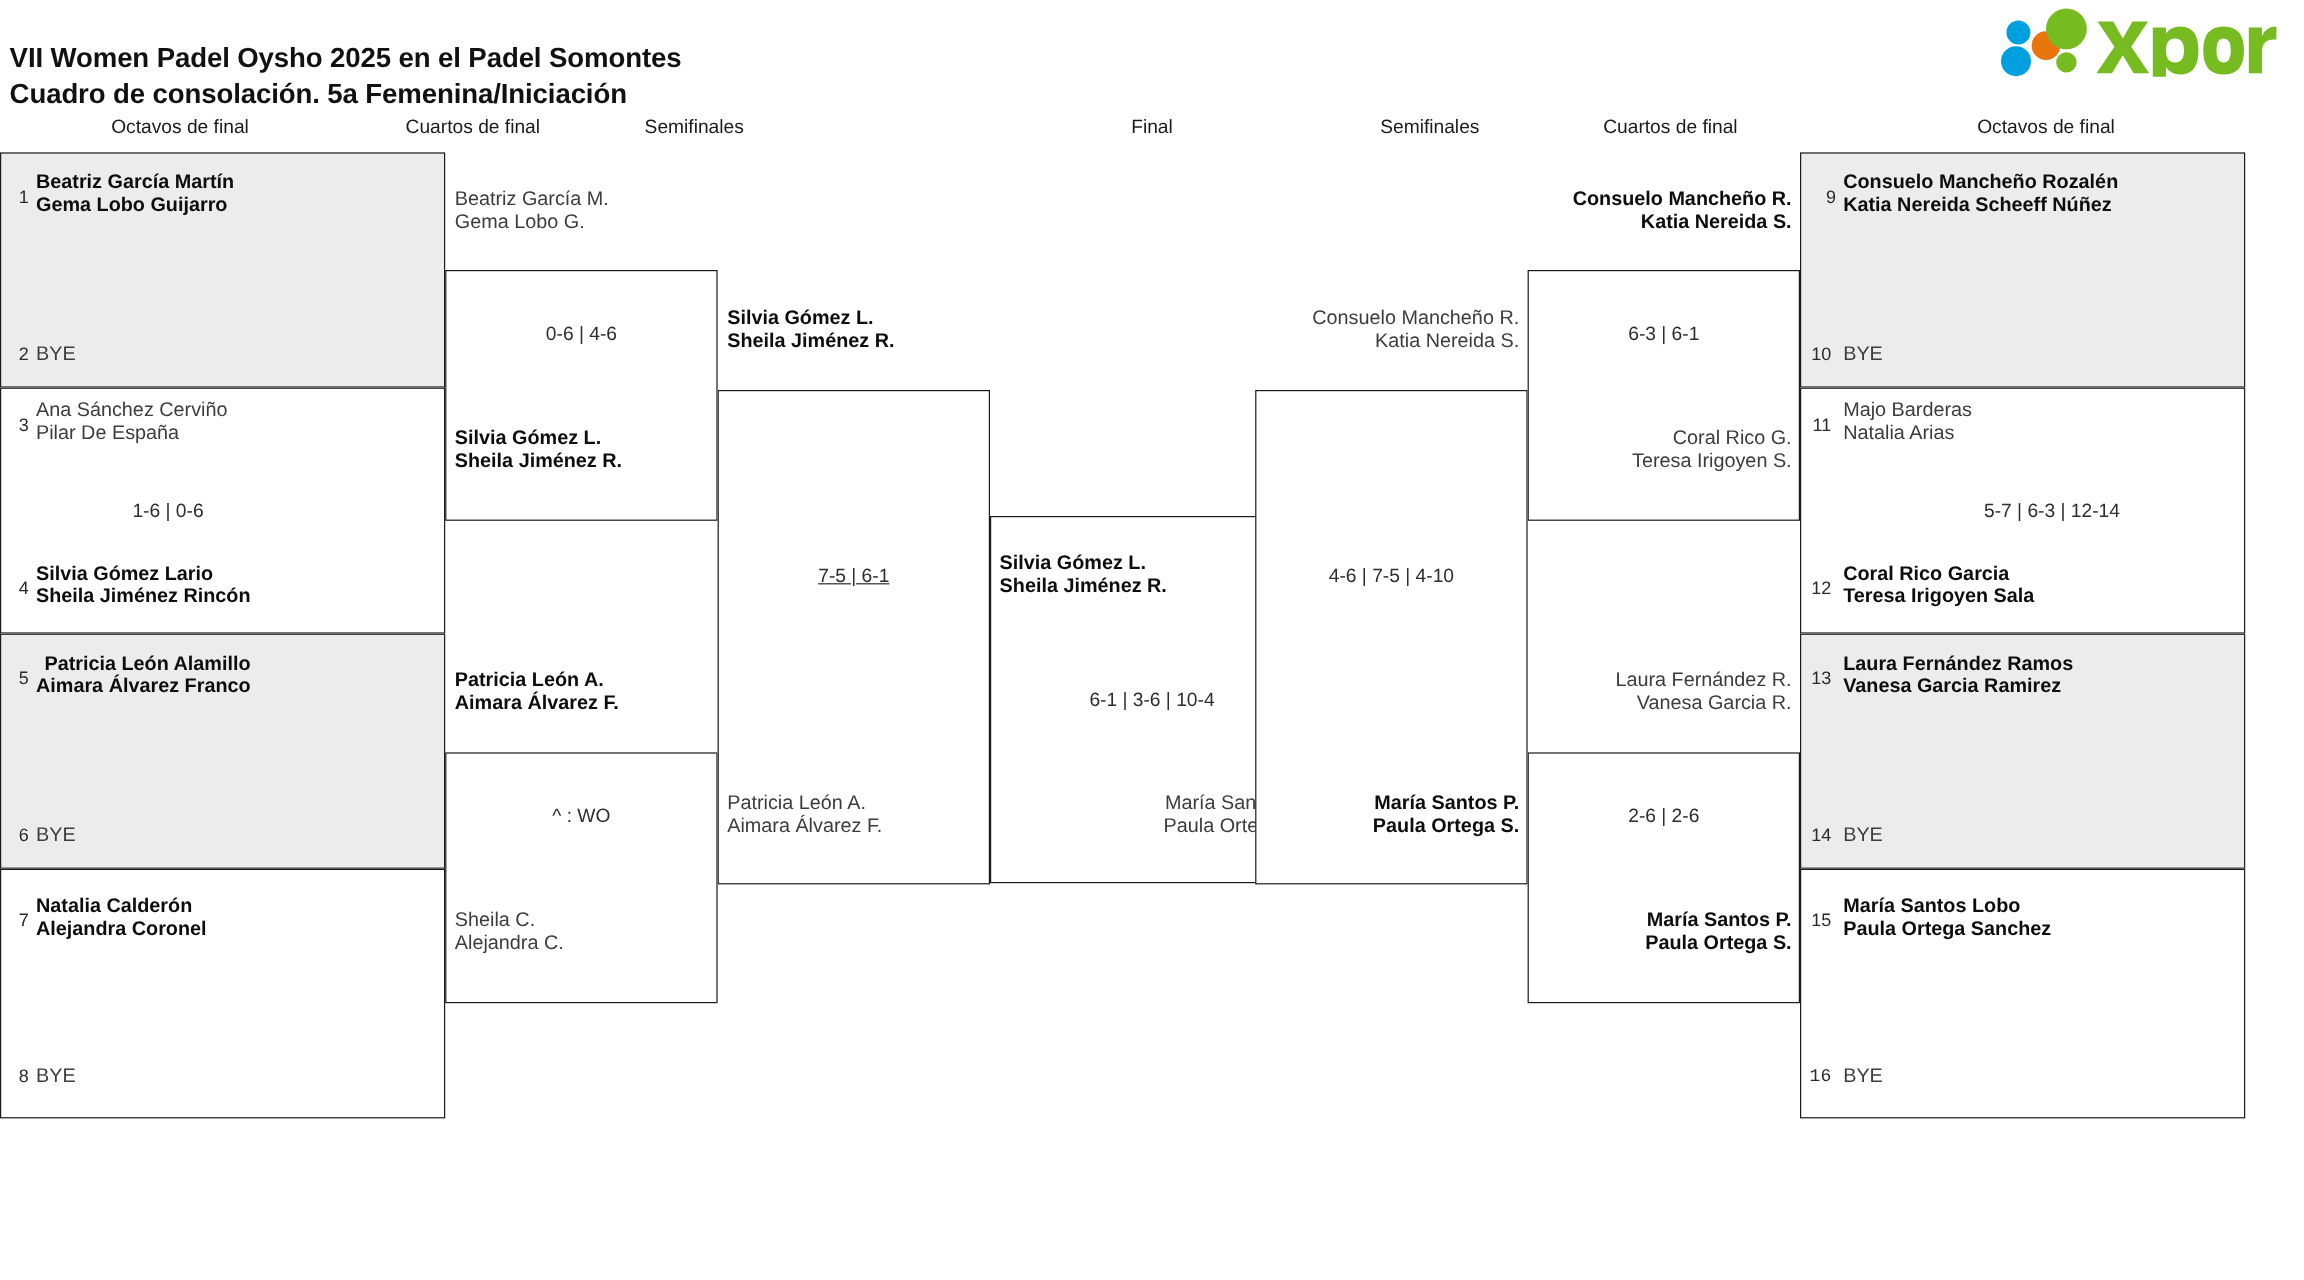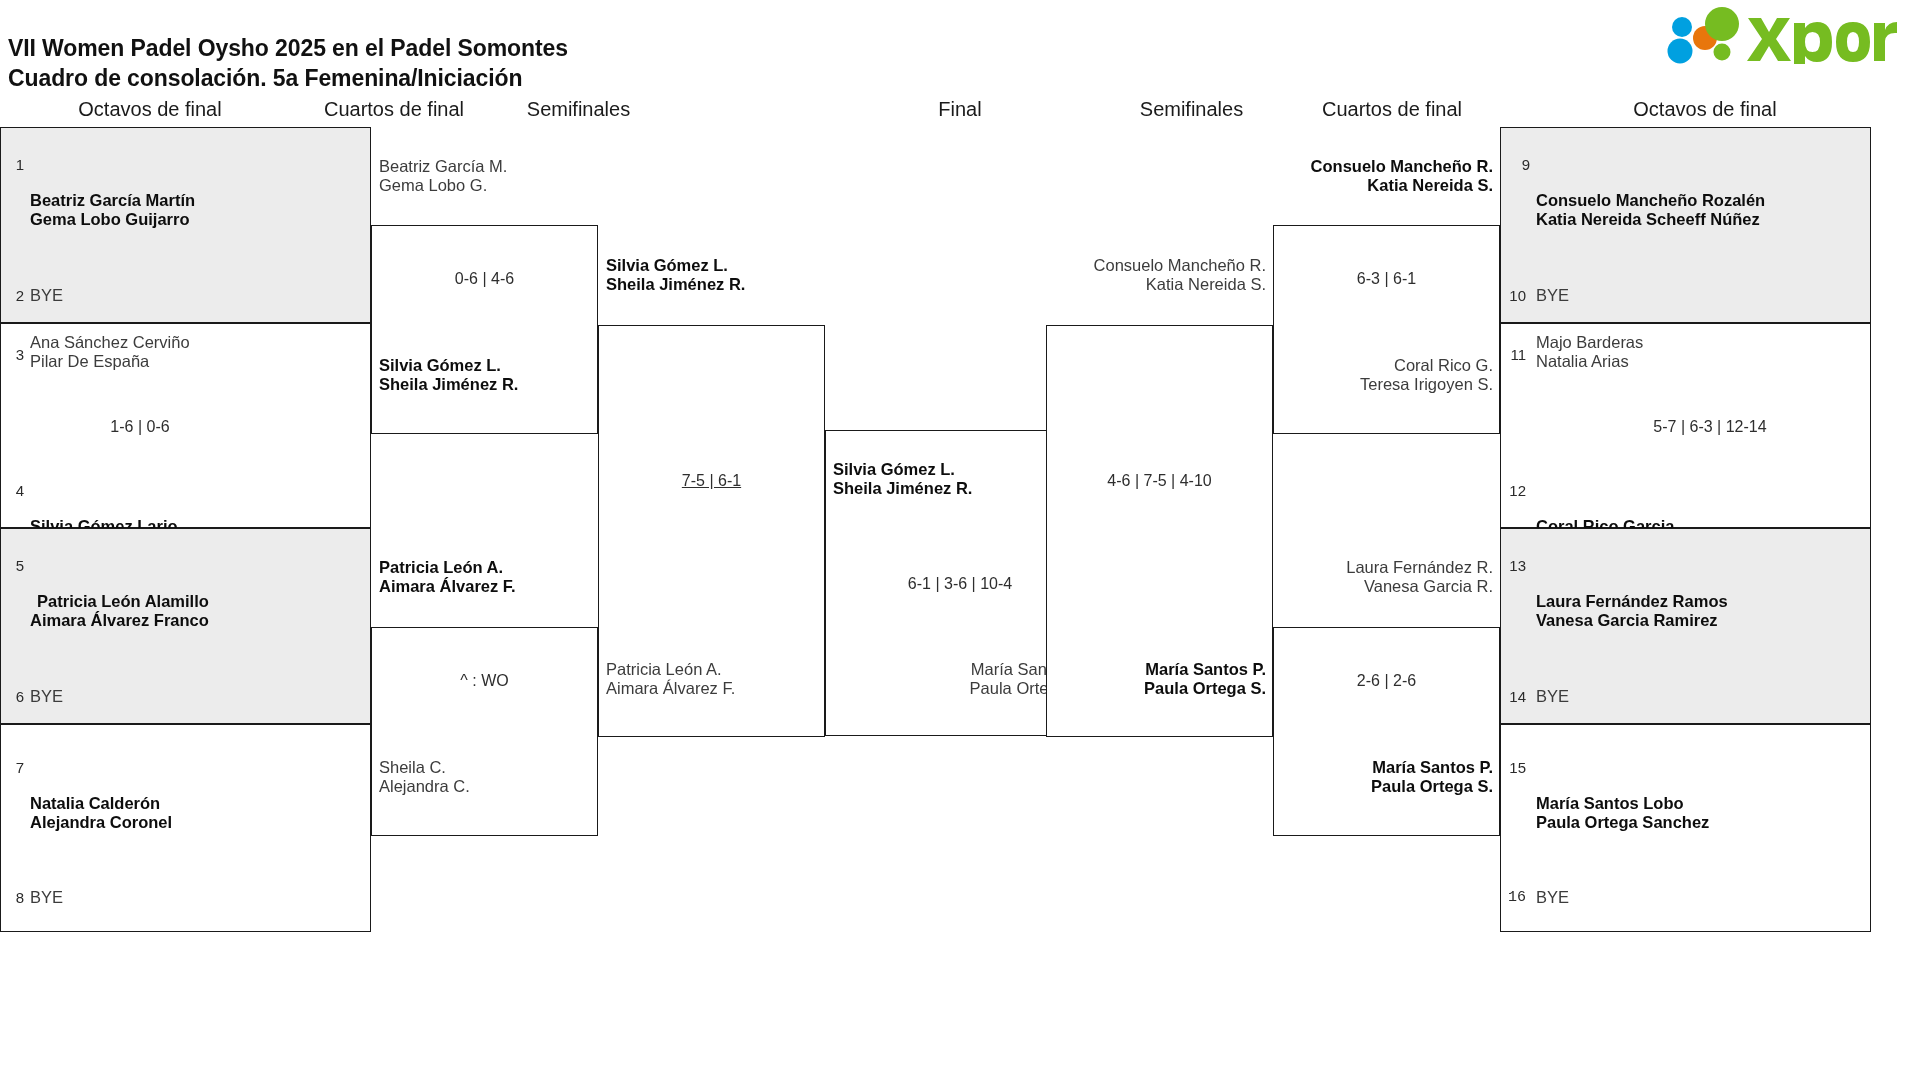--- a/index.html
+++ b/index.html
@@ -20,21 +20,21 @@
     color: #111; letter-spacing: -0.1px;
     white-space: pre-line;
   }
   .title .l2 { display:block; }
 
   .logo { position: absolute; right: 10px; top: 6px; width: 250px; height: 58px; }
 
   
   .round-head {
     position: absolute; top: 98px;
-    font-size: 20px; font-weight: 400; color: #1b1b1b;
+    font-size: 16px; font-weight: 400; color: #1b1b1b;
     text-align: center; white-space: nowrap;
   }
 
   
   .cell {
     position: absolute;
     border: 1px solid #1a1a1a;
     background: #ffffff;
   }
   .cell.shaded { background: #ececec; }
@@ -43,21 +43,21 @@
     position: absolute;
     font-size: 15px; color: #2b2b2b; font-weight: 400;
     width: 26px; text-align: right;
   }
   .pair {
     position: absolute;
     font-size: 16.5px; line-height: 1.18;
     color: #3c3c3c; font-weight: 400;
     white-space: nowrap;
   }
-  .pair.win { color: #0d0d0d; font-weight: 700; margin-top: 48px; }
+  .pair.win { color: #0d0d0d; font-weight: 700; }
 
   .score {
     position: absolute;
     font-size: 16px; color: #2e2e2e; font-weight: 400;
     white-space: nowrap; text-align: center;
   }
 
   
   .lbl {
     position: absolute;

